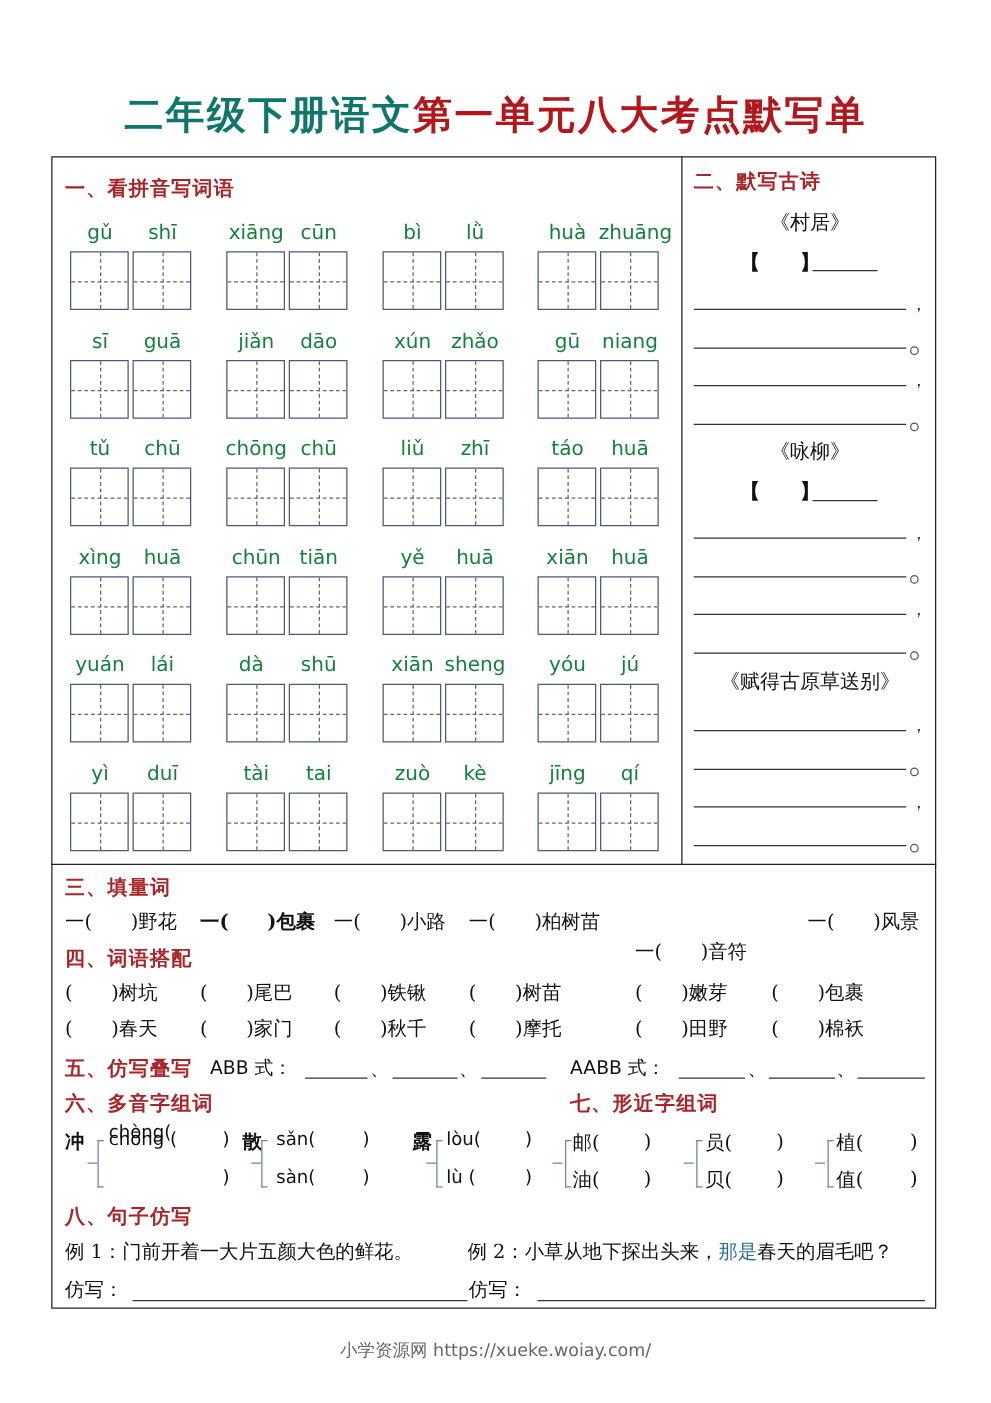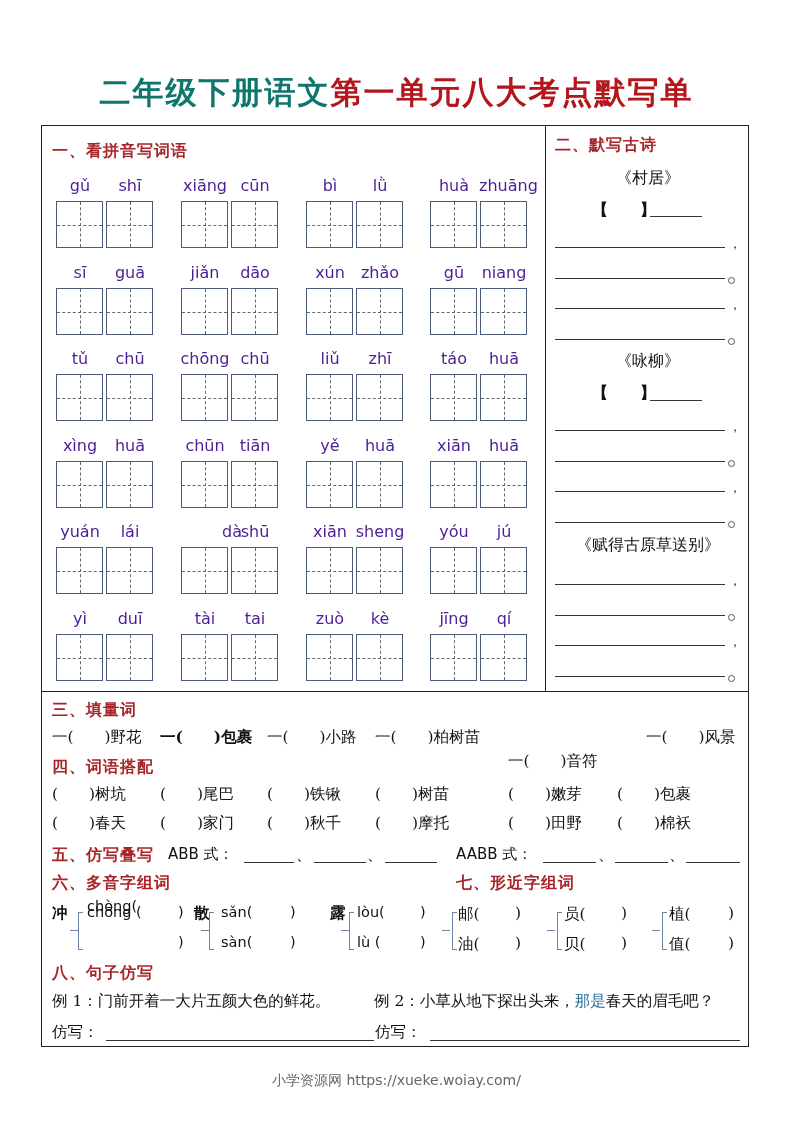--- a/index.html
+++ b/index.html
@@ -8,21 +8,21 @@
   .title { position:absolute; left:0; width:793px; top:70px; text-align:center;
            font-size:31px; font-weight:bold; letter-spacing:2px; line-height:44px; }
   .title .black { color:#0f766e; }
   .title .red { color:#b3161b; }
   .frame { position:absolute; left:41px; top:125px; width:708px; height:922px;
            border:1.5px solid #222; box-sizing:border-box; }
   .vdiv { position:absolute; left:545px; top:125px; width:0; height:567px; border-left:1.5px solid #222; }
   .hdiv { position:absolute; left:41px; top:691px; width:708px; height:0; border-top:1.5px solid #222; }
   .sec-title { position:absolute; color:#a8262a; font-weight:bold; font-size:16px; letter-spacing:1px; white-space:nowrap; }
   .pinyin { position:absolute; font-family:"DejaVu Sans", "Liberation Sans", sans-serif; font-size:16px;
-            text-align:center; width:50px; color:#4c1d95; white-space:nowrap; }
+            text-align:center; width:50px; color:#15803d; white-space:nowrap; }
   .tian { position:absolute; width:47px; height:47px; border:1.3px solid #4a5a78; box-sizing:border-box; }
   .tian::before { content:""; position:absolute; left:50%; top:0; height:100%; border-left:1px dashed #666; }
   .tian::after { content:""; position:absolute; top:50%; left:0; width:100%; border-top:1px dashed #666; }
   .poem-title { position:absolute; left:548px; width:200px; text-align:center; font-size:16px; }
   .bracket-line { position:absolute; font-size:16px; font-weight:bold; white-space:nowrap; }
   .ul { position:absolute; border-bottom:1px solid #333; height:0; }
   .punct { position:absolute; font-size:14px; color:#333; }
   .circ { position:absolute; width:5px; height:5px; border:1px solid #555; border-radius:50%; }
   .line-text { position:absolute; font-size:15.5px; white-space:pre; }
   .sans { font-family:"DejaVu Sans","Liberation Sans",sans-serif; }
@@ -107,21 +107,21 @@
     <div class="pinyin" style="left:355px; top:436px;">huā</div>
     <div class="tian" style="left:356px; top:461px;"></div>
     <div class="pinyin" style="left:429px; top:436px;">xiān</div>
     <div class="tian" style="left:430px; top:461px;"></div>
     <div class="pinyin" style="left:479px; top:436px;">huā</div>
     <div class="tian" style="left:480px; top:461px;"></div>
     <div class="pinyin" style="left:55px; top:522px;">yuán</div>
     <div class="tian" style="left:56px; top:547px;"></div>
     <div class="pinyin" style="left:105px; top:522px;">lái</div>
     <div class="tian" style="left:106px; top:547px;"></div>
-    <div class="pinyin" style="left:192px; top:522px;text-align:right;">dà</div>
+    <div class="pinyin" style="left:176px; top:522px;">dà</div>
     <div class="tian" style="left:181px; top:547px;"></div>
     <div class="pinyin" style="left:230px; top:522px;">shū</div>
     <div class="tian" style="left:231px; top:547px;"></div>
     <div class="pinyin" style="left:305px; top:522px;">xiān</div>
     <div class="tian" style="left:306px; top:547px;"></div>
     <div class="pinyin" style="left:355px; top:522px;">sheng</div>
     <div class="tian" style="left:356px; top:547px;"></div>
     <div class="pinyin" style="left:429px; top:522px;">yóu</div>
     <div class="tian" style="left:430px; top:547px;"></div>
     <div class="pinyin" style="left:479px; top:522px;">jú</div>

